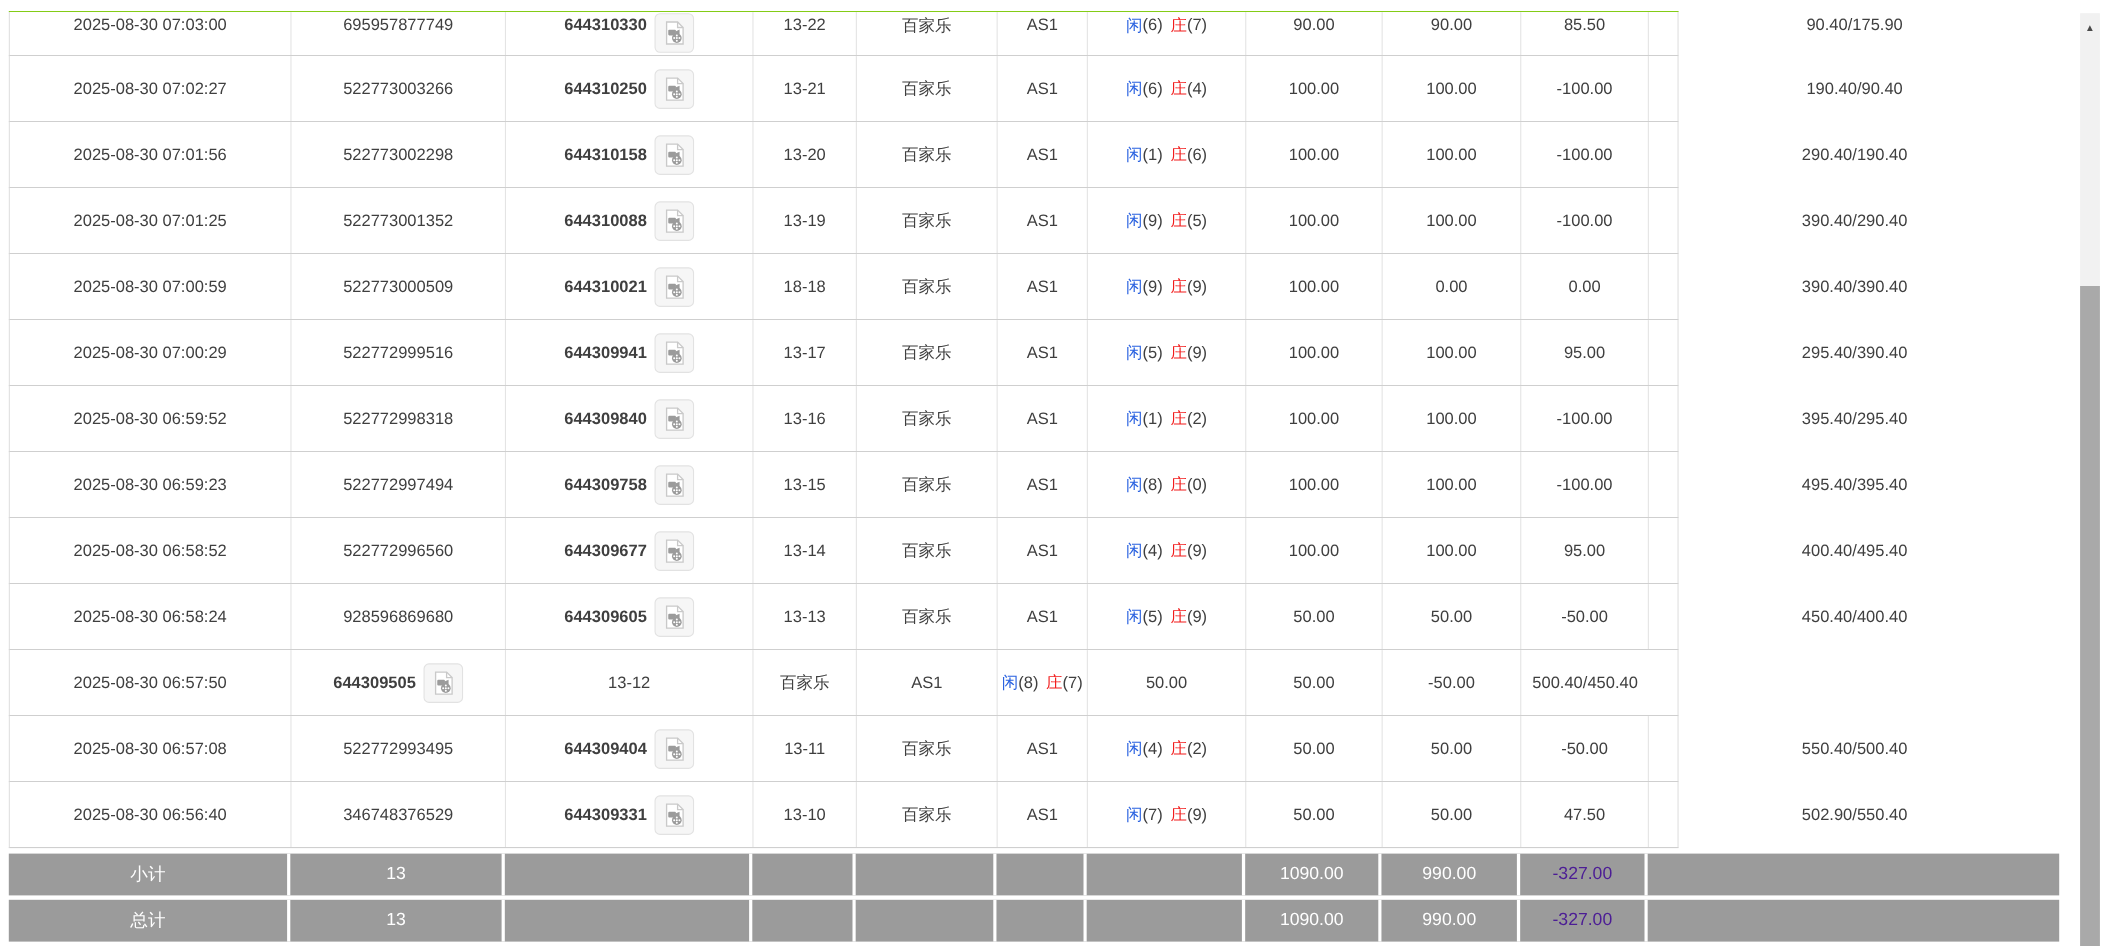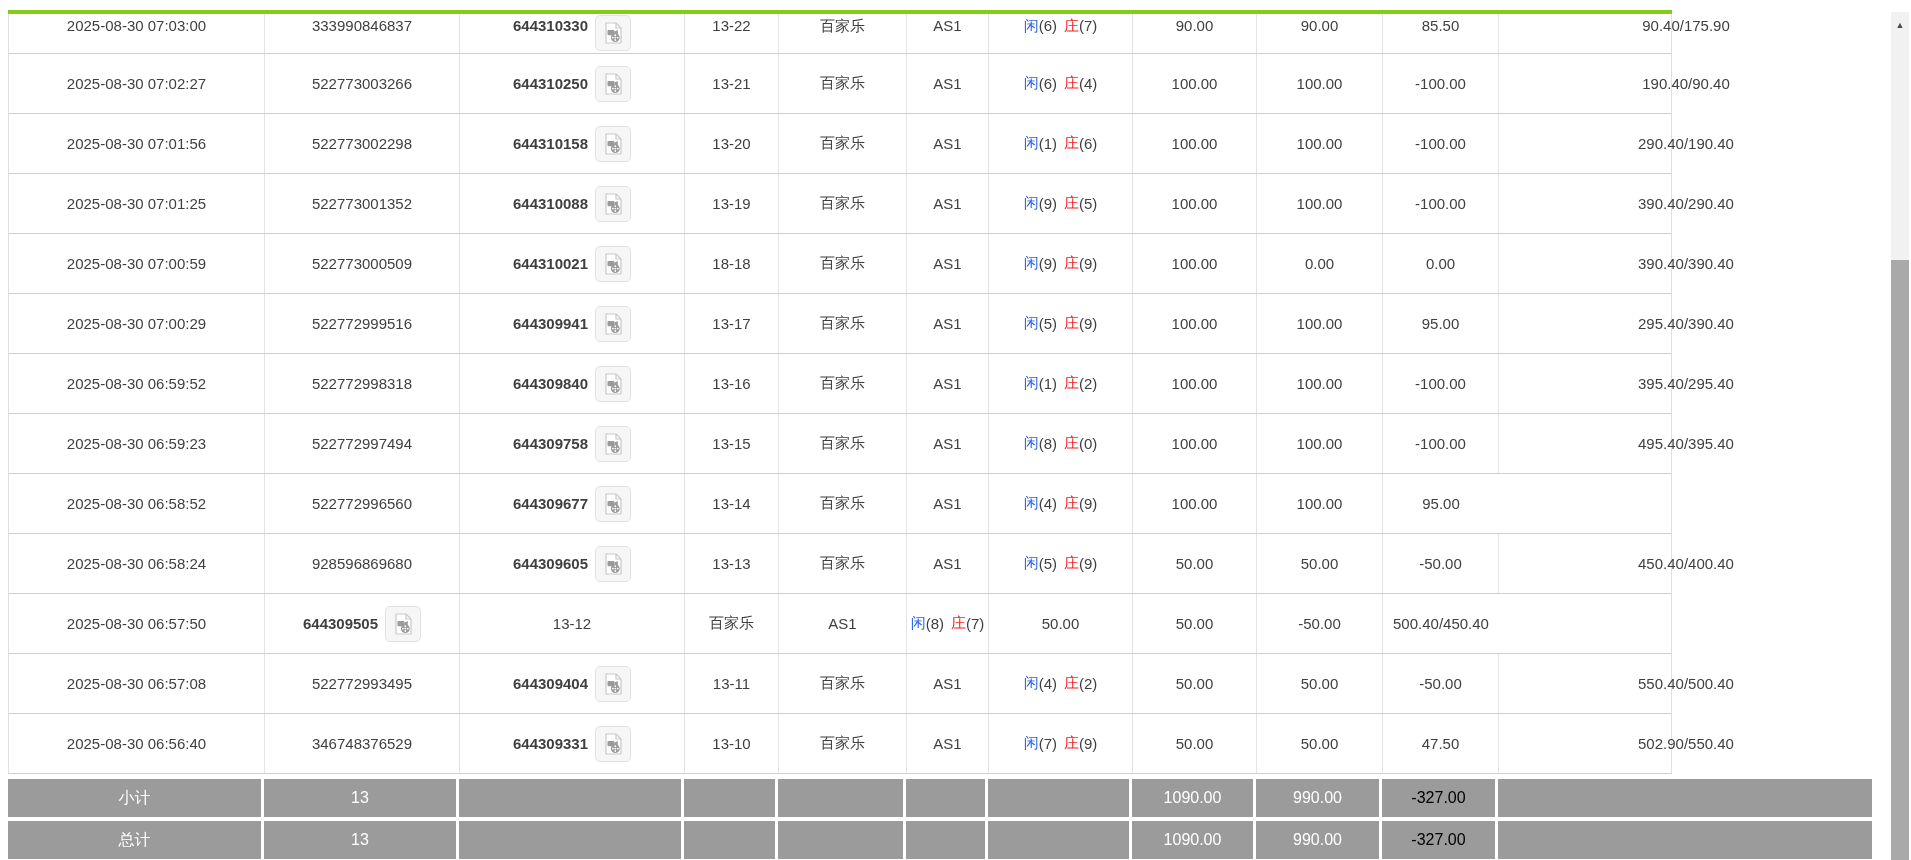--- a/index.html
+++ b/index.html
@@ -8,22 +8,22 @@
     background: #fff;
     font-family: "Liberation Sans", sans-serif;
     overflow: hidden;
     position: relative;
   }
 
   
   .table-wrap {
     position: absolute;
     left: 8px; top: 10px;
-    width: 1664px;
-    border-top: 4px solid #84cc16;
+    width: 1518px;
+    border-top: 1px solid #84cc16;
   }
   .grid-row {
     display: grid;
     grid-template-columns: 256px 195px 225px 94px 128px 82px 144px 124px 126px 116px 374px;
     box-sizing: border-box;
   }
   .body-row {
     height: 60px;
     background: #fff;
     border-left: 1px solid #e0e0e0;
@@ -71,21 +71,21 @@
   .footer-row:first-of-type { margin-top: 5px; }
   .footer-row .fcell {
     background: #9b9b9b;
     border-right: 3px solid #fff;
     display: flex; align-items: center; justify-content: center;
     color: #fff;
     font-size: 16px;
     white-space: nowrap;
   }
   .footer-row .fcell:last-child { border-right: none; }
-  .footer-row .fcell.neg { color: #000000; }
+  .footer-row .fcell.neg { color: #4c1d95; }
 
   
   .scrollbar {
     position: absolute;
     left: 1891px; top: 12px;
     width: 18px; height: 848px;
     background: #f1f1f1;
   }
   .scroll-up {
     height: 26px;
@@ -102,21 +102,21 @@
     cursor: pointer;
   }
 </style>
 </head>
 <body>
 
 <div class="table-wrap">
   <div>
   <div class="grid-row body-row row-first">
     <div class="cell" data-field="time">2025-08-30 07:03:00</div>
-    <div class="cell" data-field="bet_id">333990846837</div>
+    <div class="cell" data-field="bet_id">695957877749</div>
     <div class="cell round-cell">
       <span data-field="round_id">644310330</span>
       <span class="video-btn">
         <svg width="24" height="24" viewBox="0 0 24 24">
           <path d="M5 2 L15 2 L20 7 L20 22 L5 22 Z" fill="#ffffff" stroke="#c9c9c9" stroke-width="1.2"></path>
           <path d="M15 2 L15 7 L20 7" fill="none" stroke="#c9c9c9" stroke-width="1.2"></path>
           <rect x="6.5" y="9" width="7" height="5.2" rx="1" fill="#9b9b9b"></rect>
           <path d="M13.5 10.4 L16.8 8.9 L16.8 14.5 L13.5 13 Z" fill="#9b9b9b"></path>
           <circle cx="14.3" cy="16.6" r="4.4" fill="#9b9b9b"></circle>
           <circle cx="14.3" cy="16.6" r="0.9" fill="#ffffff"></circle>
@@ -412,20 +412,21 @@
     <div class="cell" data-field="table_name">AS1</div>
     <div class="cell result-cell">
       <span class="player" data-field="player_label">闲</span>
           <span data-field="player_score">(4)</span>
       <span class="banker" data-field="banker_label">庄</span>
           <span data-field="banker_score">(9)</span>
     </div>
     <div class="cell amount-blue" data-field="bet">100.00</div>
     <div class="cell" data-field="valid">100.00</div>
     <div class="cell winloss" data-field="winloss">95.00</div>
+    <div class="cell" data-field="balance">400.40/495.40</div>
   </div>
 
   <div class="grid-row body-row">
     <div class="cell" data-field="time">2025-08-30 06:58:24</div>
     <div class="cell" data-field="bet_id">928596869680</div>
     <div class="cell round-cell">
       <span data-field="round_id">644309605</span>
       <span class="video-btn">
         <svg width="24" height="24" viewBox="0 0 24 24">
           <path d="M5 2 L15 2 L20 7 L20 22 L5 22 Z" fill="#ffffff" stroke="#c9c9c9" stroke-width="1.2"></path>

